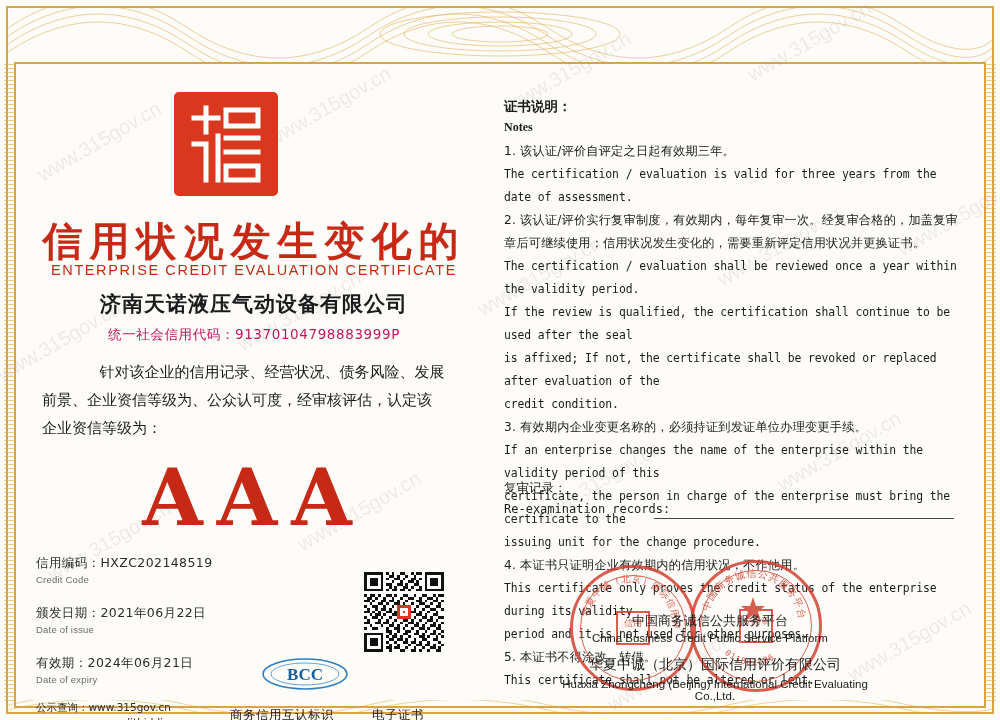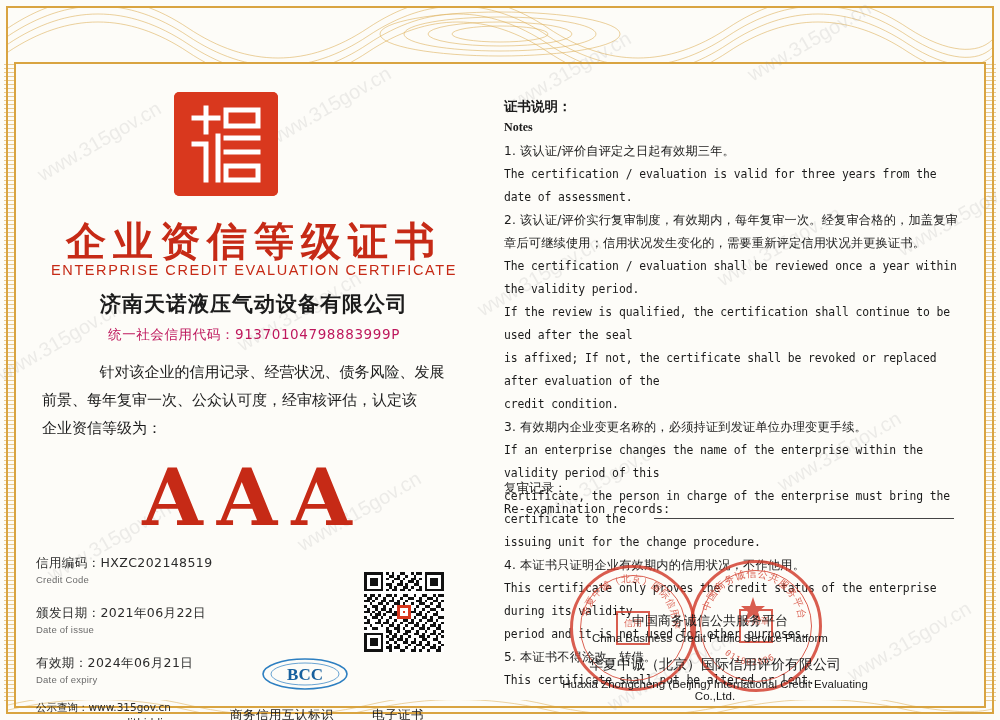--- a/index.html
+++ b/index.html
@@ -433,28 +433,28 @@
             <path d="M20,52 L32,52 L32,88"></path>
             <path d="M52,18 L84,18 L84,34 L52,34 Z"></path>
             <path d="M52,46 L84,46"></path>
             <path d="M52,60 L84,60"></path>
             <path d="M52,74 L84,74 L84,88 L52,88 Z"></path>
             <path d="M44,44 L44,88"></path>
           </g>
         </svg>
       </div>
 
-      <div class="title-cn">企业资信等级证书</div>
+      <div class="title-cn">信用状况发生变化的</div>
       <div class="title-en">ENTERPRISE CREDIT EVALUATION CERTIFICATE</div>
       <div class="company">济南天诺液压气动设备有限公司</div>
       <div class="credit-code">统一社会信用代码：91370104798883999P</div>
 
       <div class="body-text">
         <span class="indent">针对该企业的信用记录、经营状况、债务风险、发展</span>
-        <span>前景、每年复审一次、公众认可度，经审核评估，认定该</span><br>
+        <span>前景、企业资信等级为、公众认可度，经审核评估，认定该</span><br>
         <span>企业资信等级为：</span>
       </div>
 
       <div class="grade">AAA</div>
 
       <div class="field f-code">
         <span class="f-cn">信用编码：</span><span class="f-val">HXZC202148519</span>
         <span class="f-en">Credit Code</span>
       </div>
 

